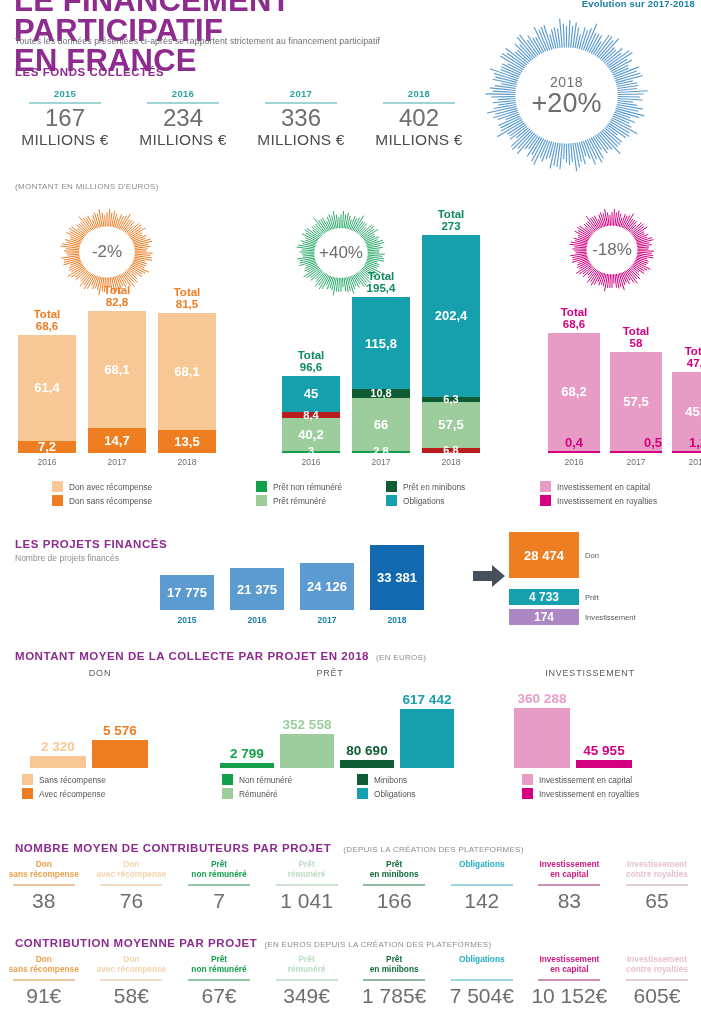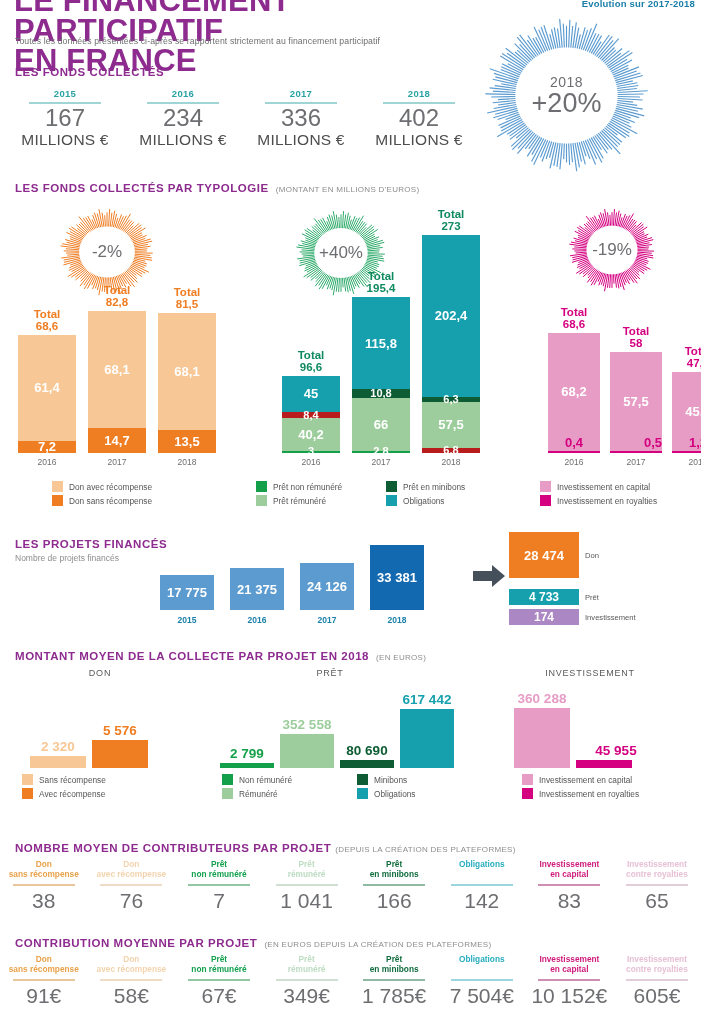--- a/index.html
+++ b/index.html
@@ -278,21 +278,20 @@
     </div>
     <div class="fc-item">
       <div class="fc-year">2018</div>
       <div class="fc-rule"></div>
       <div class="fc-num">402</div>
       <div class="fc-unit">MILLIONS €</div>
     </div>
   </div>
 
 <div class="abs" style="left:15px; top:182px; display:flex; align-items:baseline; gap:7px;">
-  <span class="sec-h">LES FONDS COLLECTÉS PAR TYPOLOGIE</span>
   <span class="sec-sub">(MONTANT EN MILLIONS D'EUROS)</span>
 </div>
 
 <div class="abs burst mini-burst" id="burst-don" style="left:59px; top:208px; width:96px; height:88px;">
   <svg width="96" height="88" viewBox="0 0 96 88">
       <line x1="48.00" y1="18.48" x2="48.00" y2="4.40" stroke="#ef7d22" stroke-width="1"></line>
       <line x1="49.59" y1="18.52" x2="50.68" y2="1.11" stroke="#ef7d22" stroke-width="1"></line>
       <line x1="51.17" y1="18.65" x2="52.92" y2="4.70" stroke="#ef7d22" stroke-width="1"></line>
       <line x1="52.75" y1="18.85" x2="55.78" y2="2.80" stroke="#ef7d22" stroke-width="1"></line>
       <line x1="54.31" y1="19.14" x2="57.67" y2="5.90" stroke="#ef7d22" stroke-width="1"></line>
@@ -632,21 +631,21 @@
       <line x1="32.74" y1="20.14" x2="26.32" y2="7.68" stroke="#d4007f" stroke-width="1"></line>
       <line x1="34.07" y1="19.56" x2="30.26" y2="10.97" stroke="#d4007f" stroke-width="1"></line>
       <line x1="35.42" y1="19.06" x2="30.82" y2="6.75" stroke="#d4007f" stroke-width="1"></line>
       <line x1="36.81" y1="18.63" x2="32.45" y2="4.44" stroke="#d4007f" stroke-width="1"></line>
       <line x1="38.22" y1="18.27" x2="35.05" y2="5.25" stroke="#d4007f" stroke-width="1"></line>
       <line x1="39.65" y1="18.00" x2="36.59" y2="1.12" stroke="#d4007f" stroke-width="1"></line>
       <line x1="41.09" y1="17.80" x2="39.49" y2="4.50" stroke="#d4007f" stroke-width="1"></line>
       <line x1="42.54" y1="17.68" x2="41.89" y2="6.86" stroke="#d4007f" stroke-width="1"></line>
     </svg>
   <div class="ctr">
-      <div class="p">-19%</div>
+      <div class="p">-18%</div>
     </div>
 </div>
 
 <div class="abs" id="chart-don" style="left:8px; top:270px; width:210px; height:205px;">
     <div class="abs" style="left:10px; bottom:22px; width:58px; height:117.99199999999999px;">
       <div class="abs" style="left:0; top:0; width:100%; height:105.60799999999999px; background:#f7c795; display:flex; align-items:center; justify-content:center;">
         <div class="bar-label-in">61,4</div>
       </div>
       <div class="abs" style="left:0; bottom:0; width:100%; height:12.384px; background:#ef7d22; display:flex; align-items:center; justify-content:center;">
         <div class="bar-label-in">7,2</div>
@@ -866,21 +865,21 @@
     <div class="abs mm-val" style="left:54px; bottom:35.669289px; width:70px; text-align:center; color:#9dcd9c;">352 558</div>
     <div class="abs" style="left:122px; bottom:0px; width:54px; height:7.705895px; background:#0d5c33;"></div>
     <div class="abs mm-val" style="left:114px; bottom:9.705895px; width:70px; text-align:center; color:#0d5c33;">80 690</div>
     <div class="abs" style="left:182px; bottom:0px; width:54px; height:58.965711px; background:#16a0ad;"></div>
     <div class="abs mm-val" style="left:174px; bottom:60.965711px; width:70px; text-align:center; color:#16a0ad;">617 442</div>
   </div>
 <div class="abs" id="mm-inv" style="left:500px; top:686px; width:180px; height:82px;">
     <div class="abs" style="left:14px; bottom:0px; width:56px; height:59.807808px; background:#e79cc6;"></div>
     <div class="abs mm-val" style="left:6px; bottom:61.807808px; width:72px; text-align:center; color:#e79cc6;">360 288</div>
     <div class="abs" style="left:76px; bottom:0px; width:56px; height:7.62853px; background:#d4007f;"></div>
-    <div class="abs mm-val" style="left:80px; bottom:9.62853px; width:72px; text-align:center; color:#d4007f;">45 955</div>
+    <div class="abs mm-val" style="left:68px; bottom:9.62853px; width:72px; text-align:center; color:#d4007f;">45 955</div>
   </div>
 
 <div class="abs" id="mm-legend-don" style="left:22px; top:774px;">
     <div class="legend-row">
       <span class="legend-sw" style="background:#f7c795"></span>
       <span class="legend-tx">Sans récompense</span>
     </div>
     <div class="legend-row">
       <span class="legend-sw" style="background:#ef7d22"></span>
       <span class="legend-tx">Avec récompense</span>
@@ -908,21 +907,21 @@
     <div class="legend-row">
       <span class="legend-sw" style="background:#e79cc6"></span>
       <span class="legend-tx">Investissement en capital</span>
     </div>
     <div class="legend-row">
       <span class="legend-sw" style="background:#d4007f"></span>
       <span class="legend-tx">Investissement en royalties</span>
     </div>
   </div>
 
-<div class="abs" style="left:15px; top:842px; display:flex; align-items:baseline; gap:4px;">
+<div class="abs" style="left:15px; top:842px; display:flex; align-items:baseline; gap:12px;">
   <span class="sec-h">NOMBRE MOYEN DE CONTRIBUTEURS PAR PROJET</span>
   <span class="sec-sub">(DEPUIS LA CRÉATION DES PLATEFORMES)</span>
 </div>
 <div class="abs" id="tbl-contributeurs" style="left:0px; top:860px; width:701px; display:flex;">
     <div class="tb-col">
       <div class="tb-head" style="color:#e8a24a;">Don</div>
       <div class="tb-head" style="color:#e8a24a; min-height:10px;">sans récompense</div>
       <div class="tb-rule" style="background:#e8c79a;"></div>
       <div class="tb-val">38</div>
     </div>

